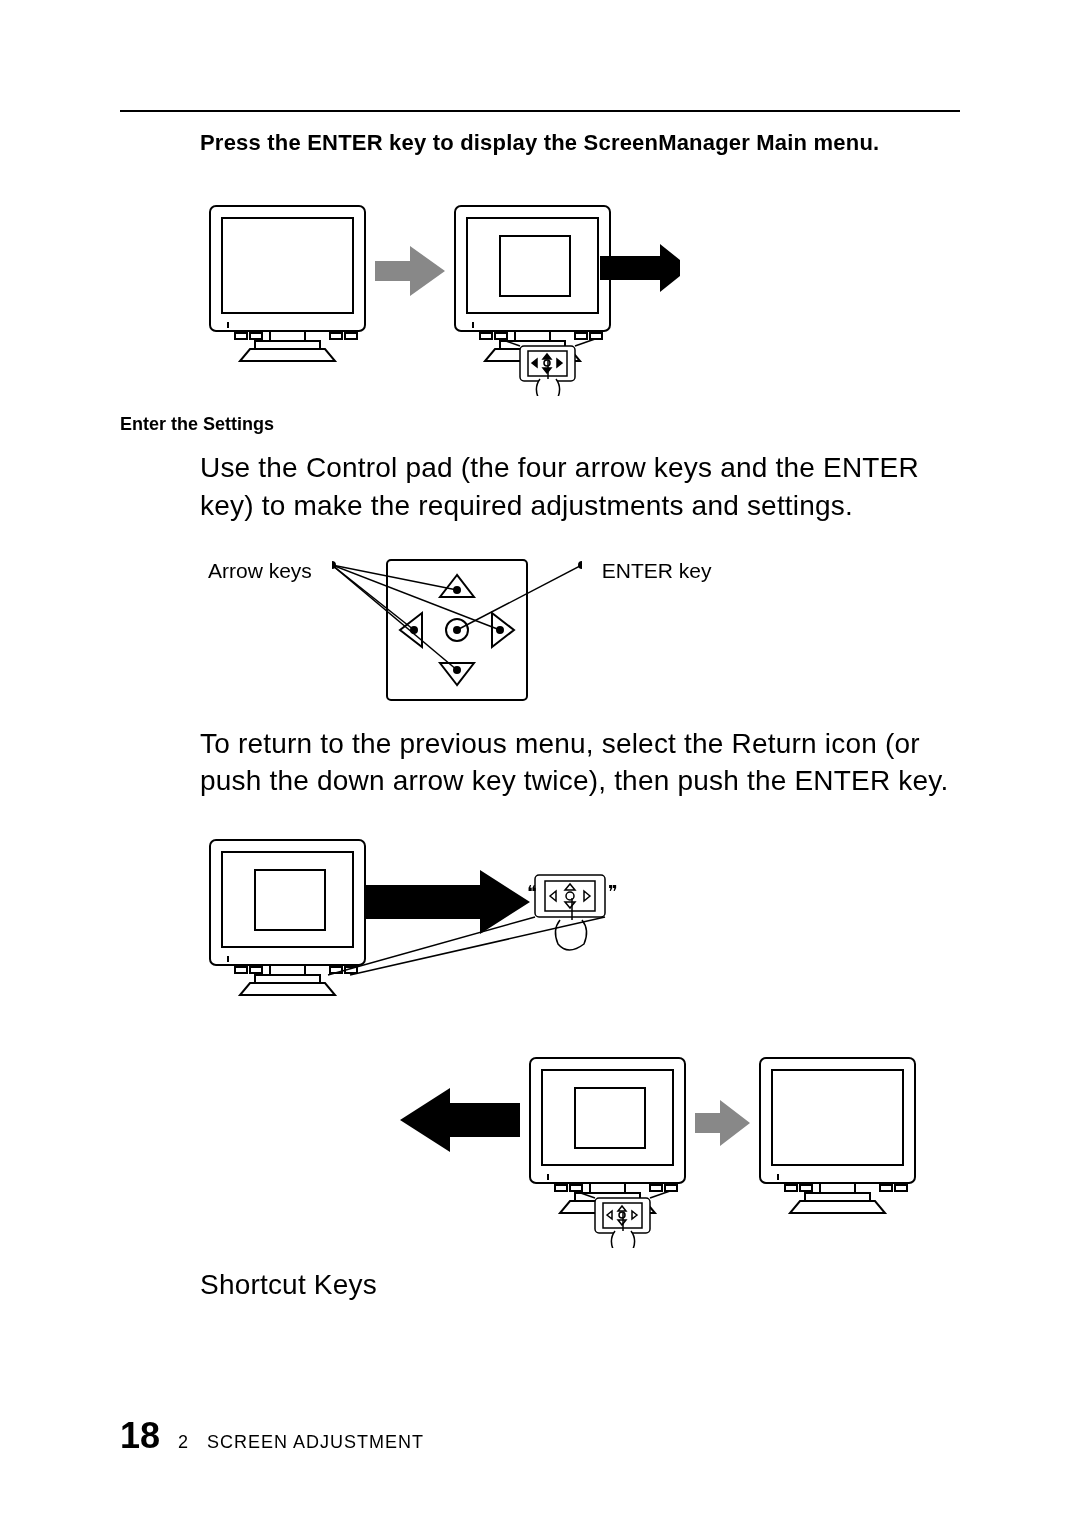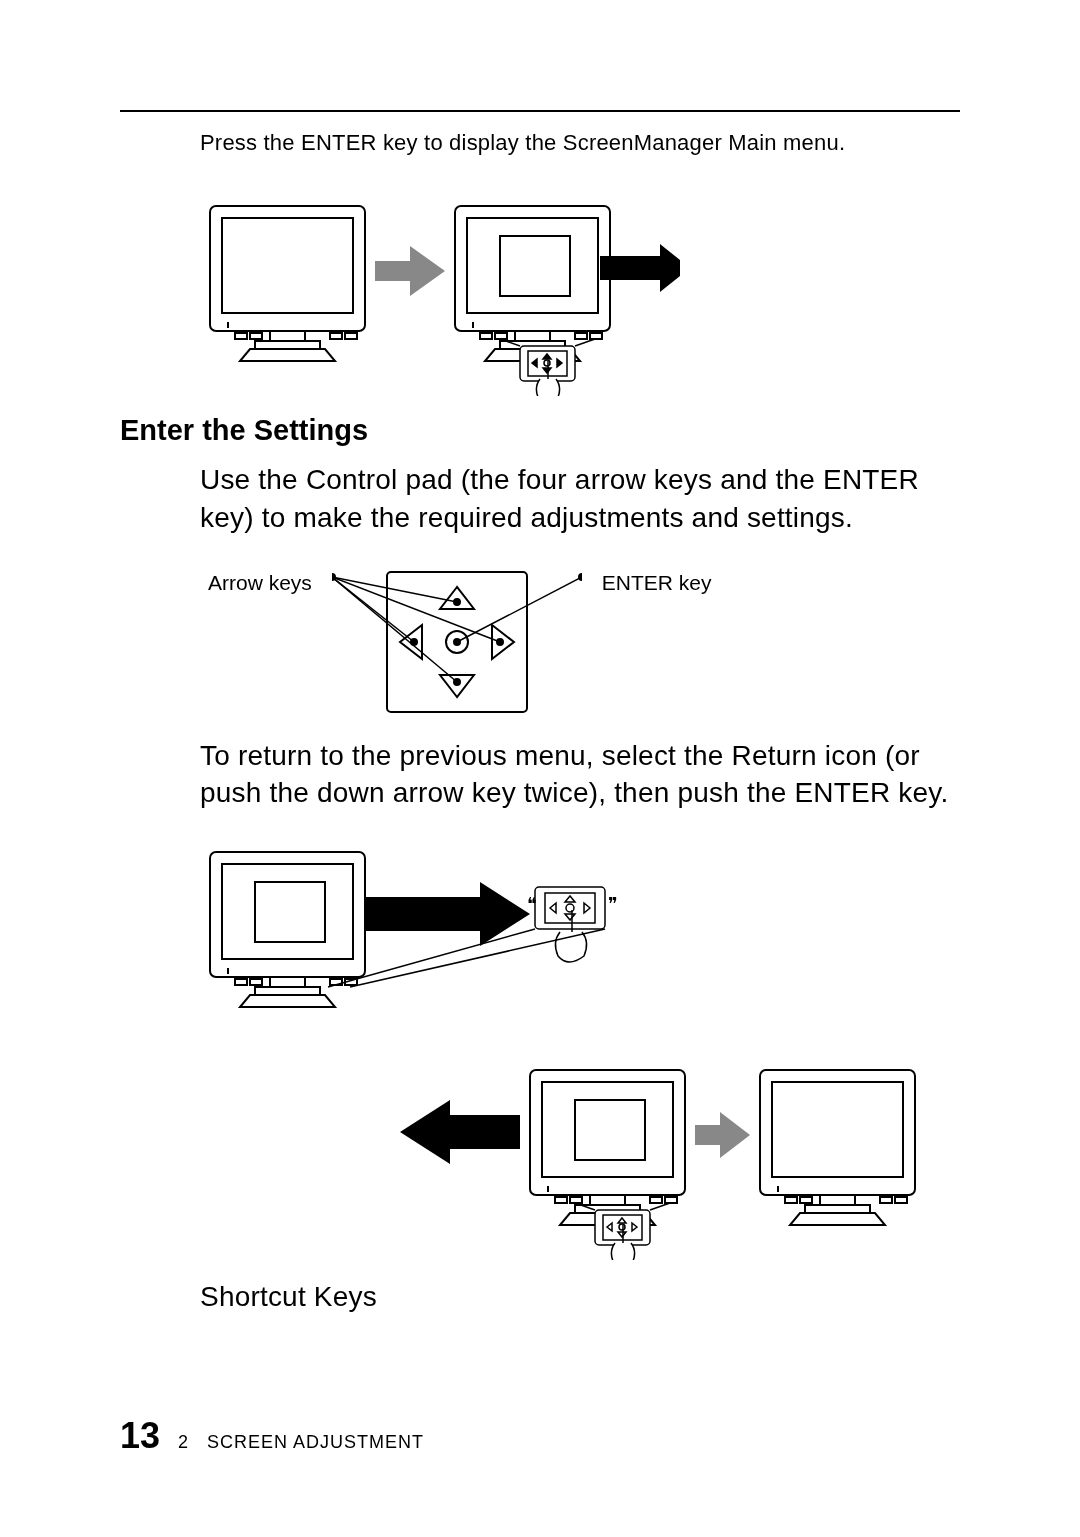--- a/index.html
+++ b/index.html
@@ -20,28 +20,29 @@
   .rule {
     border-top: 2px solid #000;
     width: 100%;
     margin-bottom: 18px;
   }
   .intro {
     font-size: 22px;
     margin-left: 80px;
     margin-bottom: 40px;
     letter-spacing: 0.2px;
+    font-weight: bold;
   }
   .figure {
     margin-left: 80px;
     margin-bottom: 18px;
   }
   .figure svg { display: block; }
   .section-heading {
-    font-size: 29px;
+    font-size: 18px;
     font-weight: bold;
     margin-bottom: 14px;
   }
   .para {
     font-size: 28px;
     margin-left: 80px;
     margin-bottom: 30px;
     line-height: 1.35;
     letter-spacing: 0.2px;
   }
@@ -263,18 +264,18 @@
         <line x1="195" y1="150" x2="175" y2="143"></line>
         <line x1="250" y1="150" x2="270" y2="143"></line>
       </g>
     </svg>
   </div>
 
   <p class="para" style="margin-bottom:12px;">Shortcut Keys</p>
 </div>
 
 <div class="footer">
-  <span class="page-num">13</span>
+  <span class="page-num">18</span>
   <span class="footer-sec">
     <span>2</span>&nbsp;&nbsp;
     <span>SCREEN ADJUSTMENT</span>
   </span>
 </div>
 
 </body></html>

